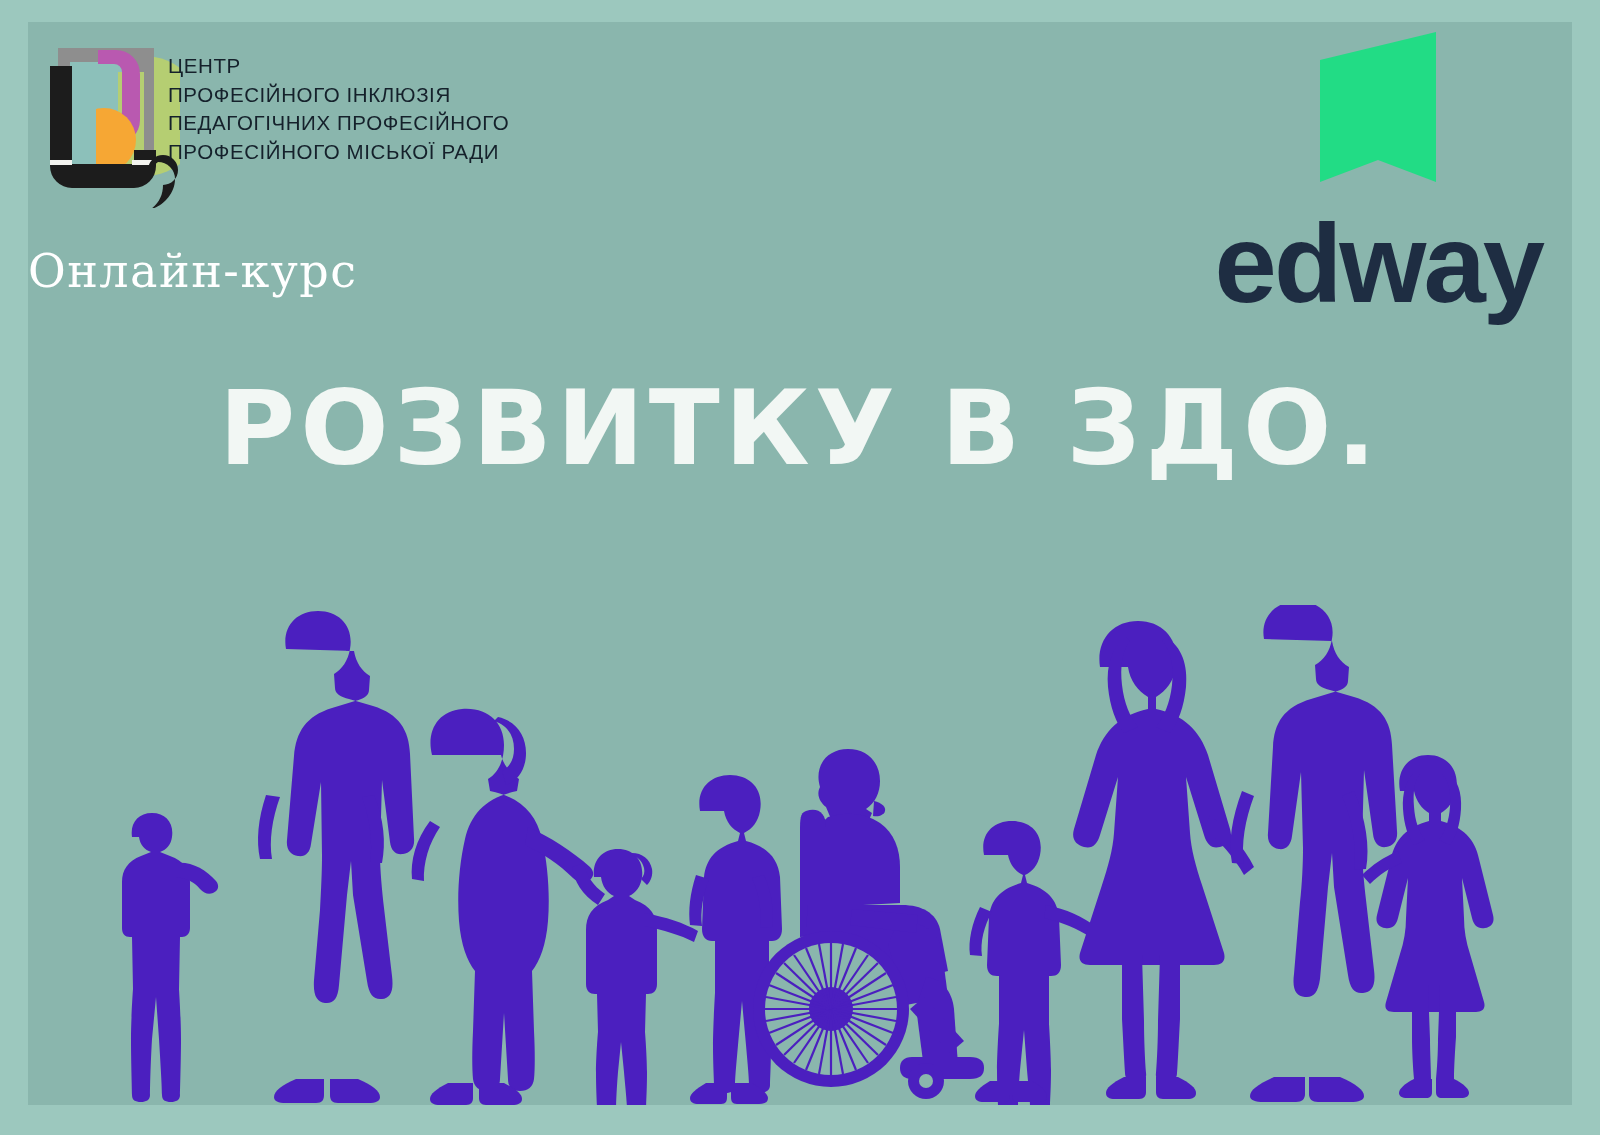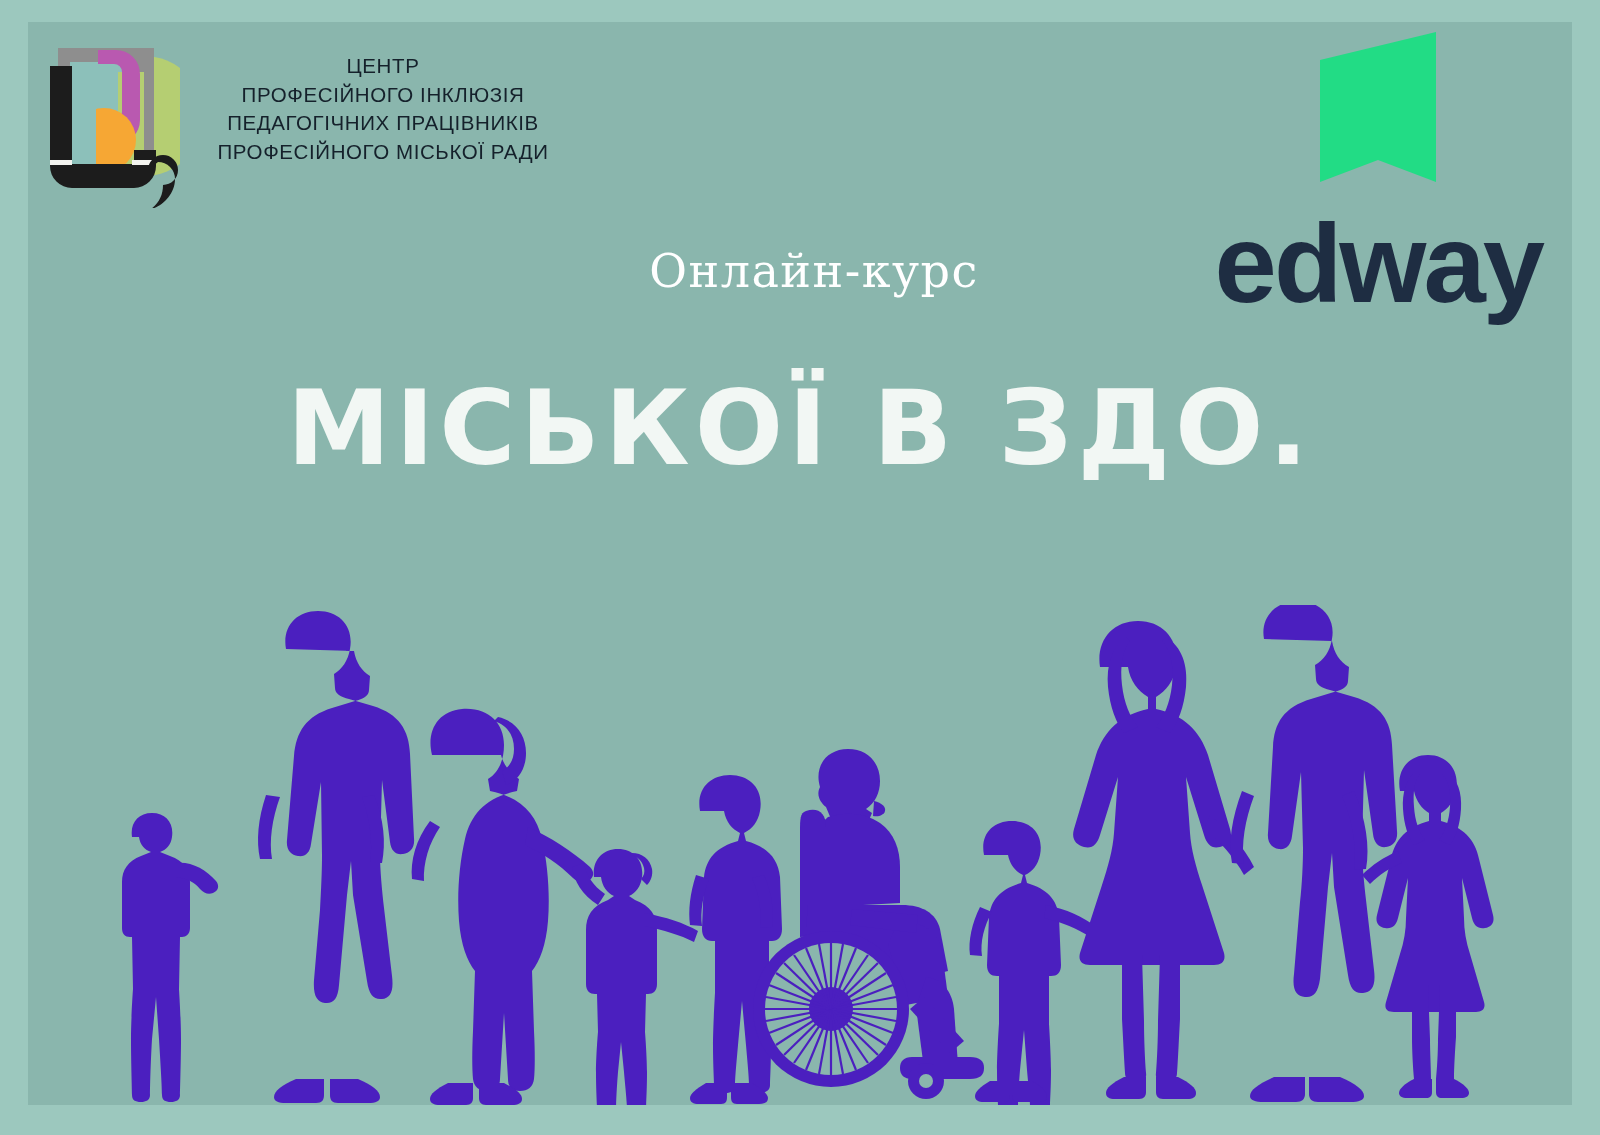--- a/index.html
+++ b/index.html
@@ -54,21 +54,20 @@
     left: 128px;
     top: 22px;
     width: 430px;
     color: #15212B;
     font-family: "Liberation Sans", sans-serif;
     font-size: 20.5px;
     font-weight: 500;
     line-height: 28.5px;
     letter-spacing: 0.6px;
     white-space: nowrap;
-    text-align: center;
   }
   #cpr-text div { white-space: nowrap; }
 
   
   #edway-logo {
     position: absolute;
     right: 30px;
     top: 10px;
     height: 170px;
     display: flex;
@@ -84,27 +83,25 @@
     font-size: 112px;
     line-height: 0.82;
     letter-spacing: -3px;
   }
 
   
   #kicker {
     position: absolute;
     left: 0; right: 0;
     top: 222px;
-    text-align: center;
     color: #FFFFFF;
     font-family: "DejaVu Serif", "Liberation Serif", serif;
     font-size: 46px;
     font-weight: 400;
     letter-spacing: 1.5px;
-    padding-left: 28px;
   }
   #headline {
     position: absolute;
     left: 0; right: 0;
     top: 352px;
     text-align: center;
     color: #F2F7F4;
     font-family: "DejaVu Sans", "Liberation Sans", sans-serif;
     font-weight: 700;
     font-size: 104px;
@@ -157,38 +154,38 @@
           <rect x="10" y="130" width="22" height="5" fill="#F3F3EF"></rect>
           <rect x="92" y="130" width="22" height="5" fill="#F3F3EF"></rect>
 
           <path d="M108 140 a15 15 0 1 1 15 15 c0 10 -4 18 -12 24 c10 -2 24 -14 24 -30 a17 17 0 0 0 -17 -17 z" fill="#1C1C1C"></path>
         </svg>
       </div>
 
       <div id="cpr-text">
         <div>ЦЕНТР</div>
         <div>ПРОФЕСІЙНОГО ІНКЛЮЗІЯ</div>
-        <div>ПЕДАГОГІЧНИХ ПРАЦІВНИКІВ</div>
+        <div>ПЕДАГОГІЧНИХ ПРОФЕСІЙНОГО</div>
         <div>ПРОФЕСІЙНОГО МІСЬКОЇ РАДИ</div>
       </div>
     </div>
 
     <div id="edway-logo">
       <span id="edway-flag-wrap">
         <svg id="edway-flag" viewBox="0 0 116 150" xmlns="http://www.w3.org/2000/svg">
           <path d="M0 28 L116 0 L116 150 L58 128 L0 150 Z" fill="#22DC85"></path>
         </svg>
       </span>
       <span id="edway-word">edway</span>
     </div>
 
     <div id="kicker">Онлайн-курс</div>
 
     <div id="headline">
-      <span class="hl-line">МІСЬКОЇ В ЗДО.</span>
+      <span class="hl-line">РОЗВИТКУ В ЗДО.</span>
     </div>
 
     <div id="people">
       <svg viewBox="0 0 1544 500" preserveAspectRatio="xMidYEnd meet" xmlns="http://www.w3.org/2000/svg">
         <g fill="#4B1FBF">
 
           <g>
             <path d="M104 232
                      c-2-14 6-24 20-24 c14 0 22 10 20 24
                      c-1 8-6 13-12 15

